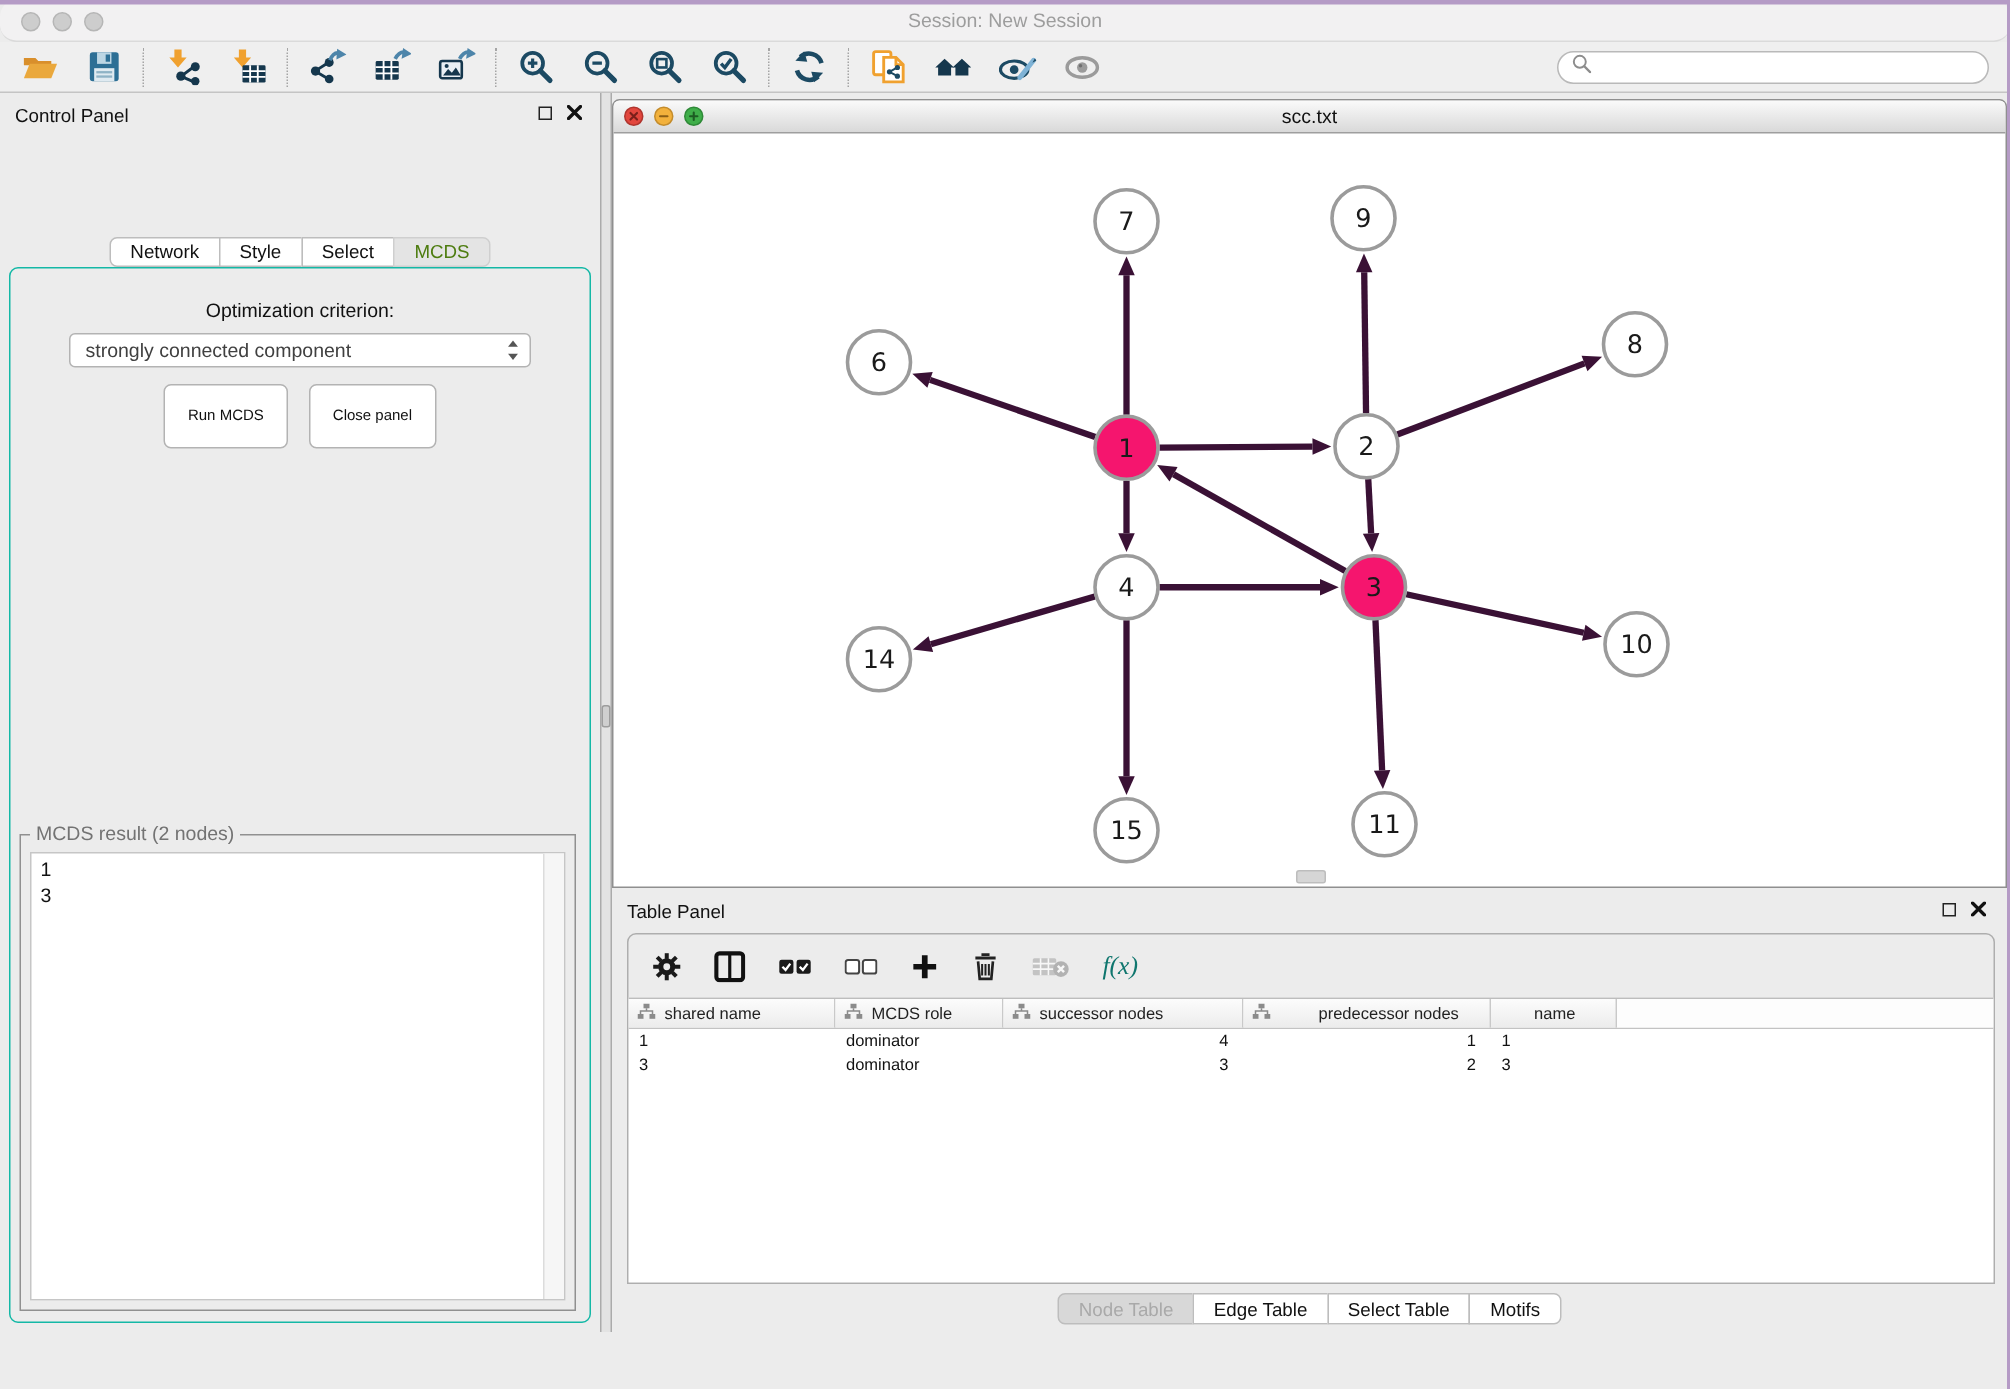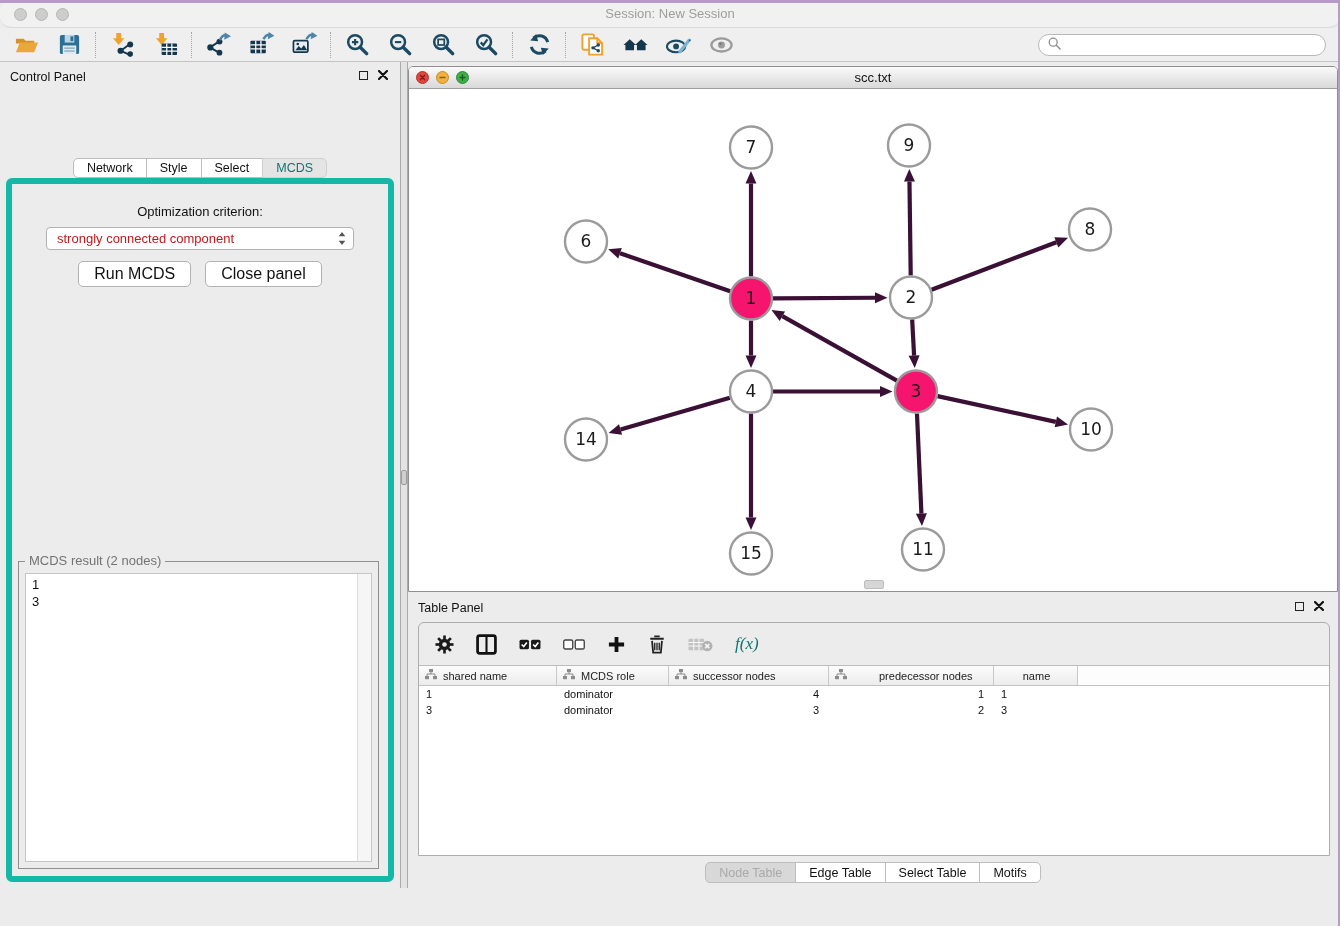--- a/index.html
+++ b/index.html
@@ -27,28 +27,28 @@
   .control-panel{position:absolute;left:0;top:62px;width:400px;height:826px;background:#ececec;}
   .panel-title{position:absolute;left:10px;top:8px;font-size:12.5px;color:#111;}
   .panel-ctrls{position:absolute;right:12px;top:8px;display:flex;gap:10px;align-items:center;}
   .float-box{width:9px;height:9px;border:1.4px solid #222;box-sizing:border-box;display:inline-block;}
   .close-x svg{width:10px;height:10px;display:block;}
   .tab-row{position:absolute;left:0;right:0;display:flex;justify-content:center;z-index:5;}
   .control-panel .tab-row{top:96px;}
   .tab{background:#fff;border:1px solid #bdbdbd;margin-left:-1px;padding:2px 13px;font-size:12.5px;color:#111;white-space:nowrap;}
   .tab:first-child{border-radius:5px 0 0 5px;margin-left:0;}
   .tab:last-child{border-radius:0 5px 5px 0;}
-  .tab.selected{background:#e4e4e4;color:#0f766e;border-color:#cfcfcf;}
-  .cp-box{position:absolute;left:6px;right:6px;top:116px;bottom:6px;border:6px solid #14b8a6;border-radius:6px;background:#ececec;}
+  .tab.selected{background:#e4e4e4;color:#4d7c0f;border-color:#cfcfcf;}
+  .cp-box{position:absolute;left:6px;right:6px;top:116px;bottom:6px;border:1px solid #14b8a6;border-radius:6px;background:#ececec;}
   .opt-label{margin-top:20px;text-align:center;font-size:13px;color:#111;}
   .criterion{margin:8px auto 0;width:308px;height:23px;background:#fff;border:1px solid #b3b3b3;border-radius:4px;display:flex;align-items:center;box-sizing:border-box;padding:0 6px 0 10px;}
-  .criterion span{flex:1;font-size:13px;color:#b91c1c;}
+  .criterion span{flex:1;font-size:13px;color:#404040;}
   .criterion svg{width:10px;height:15px;}
   .btn-row{display:flex;justify-content:center;gap:14px;margin-top:11px;}
-  .push-btn{background:#fff;border:1px solid #b3b3b3;border-radius:5px;padding:3px 15px;font-size:16px;color:#111;font-family:"Liberation Sans",sans-serif;}
+  .push-btn{background:#fff;border:1px solid #b3b3b3;border-radius:5px;padding:15px 15px;font-size:10px;color:#111;font-family:"Liberation Sans",sans-serif;}
   .fieldset{position:absolute;left:6px;right:9px;top:377px;bottom:7px;border:1px solid #909090;}
   .fieldset-legend{position:absolute;top:-9px;left:6px;background:#ececec;padding:0 4px;font-size:13px;color:#737373;}
   .result-area{position:absolute;left:6px;right:6px;top:11px;bottom:6px;background:#fff;border:1px solid #c6c6c6;}
   .scroll-track{position:absolute;right:0;top:0;bottom:0;width:13px;background:#f6f6f6;border-left:1px solid #dcdcdc;}
   .result-list{padding-top:2px;}
   .result-item{font-size:13px;padding:1px 0 1px 6px;color:#111;}
 
   
   .divider{position:absolute;left:400px;top:62px;width:8px;height:826px;background:#e3e3e3;border-left:1px solid #ababab;border-right:1px solid #ababab;box-sizing:border-box;}
   .div-grip{position:absolute;left:0;top:408px;width:4px;height:13px;background:#cfcfcf;border:1px solid #9d9d9d;border-radius:2px;}

